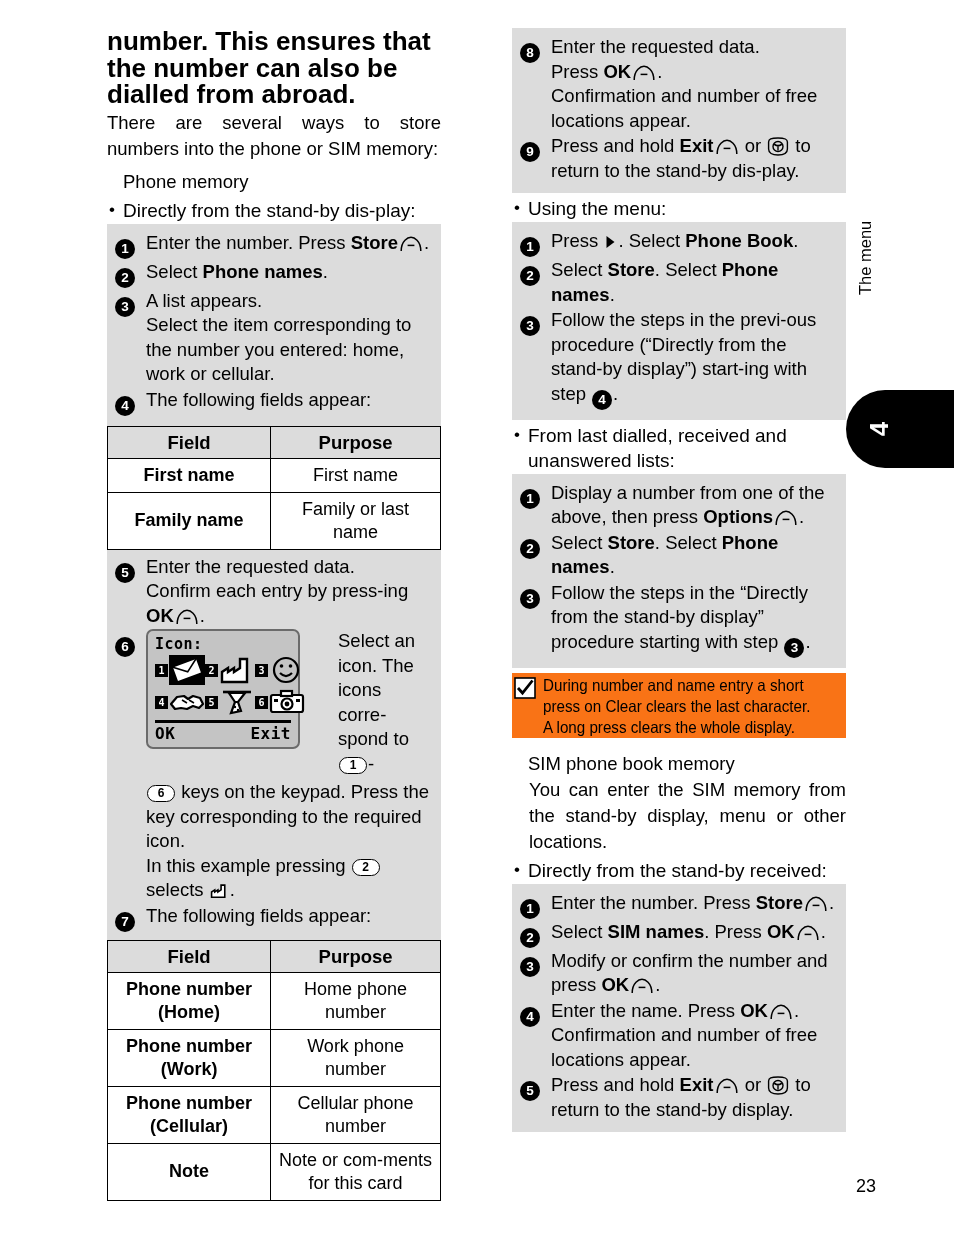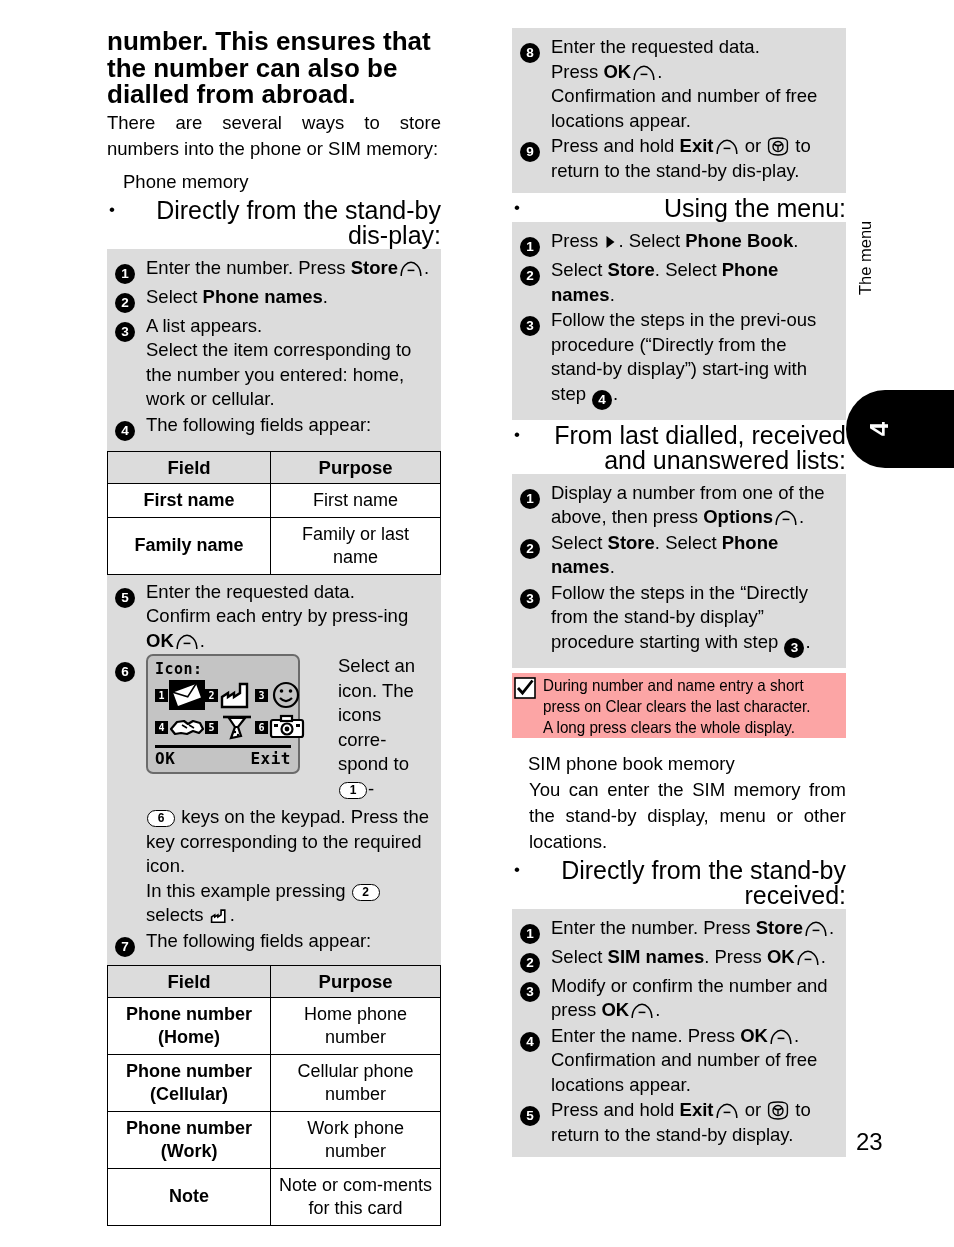--- a/index.html
+++ b/index.html
@@ -43,26 +43,25 @@
   .indent { padding-left: 17px; }
 
   .section-head {
     font-size: 18.5px;
     line-height: 27px;
     margin: 6px 0 0 16px;
   }
 
   
   .bullet {
-    font-size: 25px;
+    font-size: 19px;
     line-height: 25px;
     margin: 3px 0 1px 0;
     padding-left: 16px;
     position: relative;
-    text-align: right;
   }
   .bullet::before {
     content: "\2022";
     position: absolute;
     left: 2px;
     top: -1px;
     font-size: 17px;
   }
 
   
@@ -259,21 +258,21 @@
     letter-spacing: 0.5px;
   }
   .lcd-side {
     flex: 1 1 auto;
     font-size: 18.5px;
     line-height: 24.5px;
   }
 
   
   .notebox {
-    background: #fca5a5;
+    background: #f97316;
     display: flex;
     align-items: flex-start;
     margin-top: 5px;
     padding: 2px 0 0 2px;
   }
   .tick {
     flex: 0 0 auto;
     width: 22px;
     height: 22px;
     margin-right: 7px;
@@ -318,22 +317,22 @@
     line-height: 1;
     white-space: nowrap;
     transform: rotate(-90deg);
     transform-origin: left top;
   }
 
   
   .pageno {
     position: absolute;
     left: 856px;
-    top: 1128px;
-    font-size: 24px;
+    top: 1176px;
+    font-size: 18px;
   }
 </style>
 </head>
 <body>
 
 <div class="page">
 
   <div class="col col-left">
 
     <div class="h-bold">number. This ensures that the number can also be dialled from abroad.</div>
@@ -543,26 +542,26 @@
       <tbody>
           <tr>
         <th>Field</th>
         <th>Purpose</th>
       </tr>
       <tr>
         <td class="fieldname">Phone number (Home)</td>
         <td>Home phone number</td>
       </tr>
       <tr>
+        <td class="fieldname">Phone number (Work)</td>
+        <td>Work phone number</td>
+      </tr>
+      <tr>
         <td class="fieldname">Phone number (Cellular)</td>
         <td>Cellular phone number</td>
-      </tr>
-      <tr>
-        <td class="fieldname">Phone number (Work)</td>
-        <td>Work phone number</td>
       </tr>
       <tr>
         <td class="fieldname">Note</td>
         <td>Note or com-ments for this card</td>
       </tr>
     </tbody>
       </table>
 
   </div>
 

